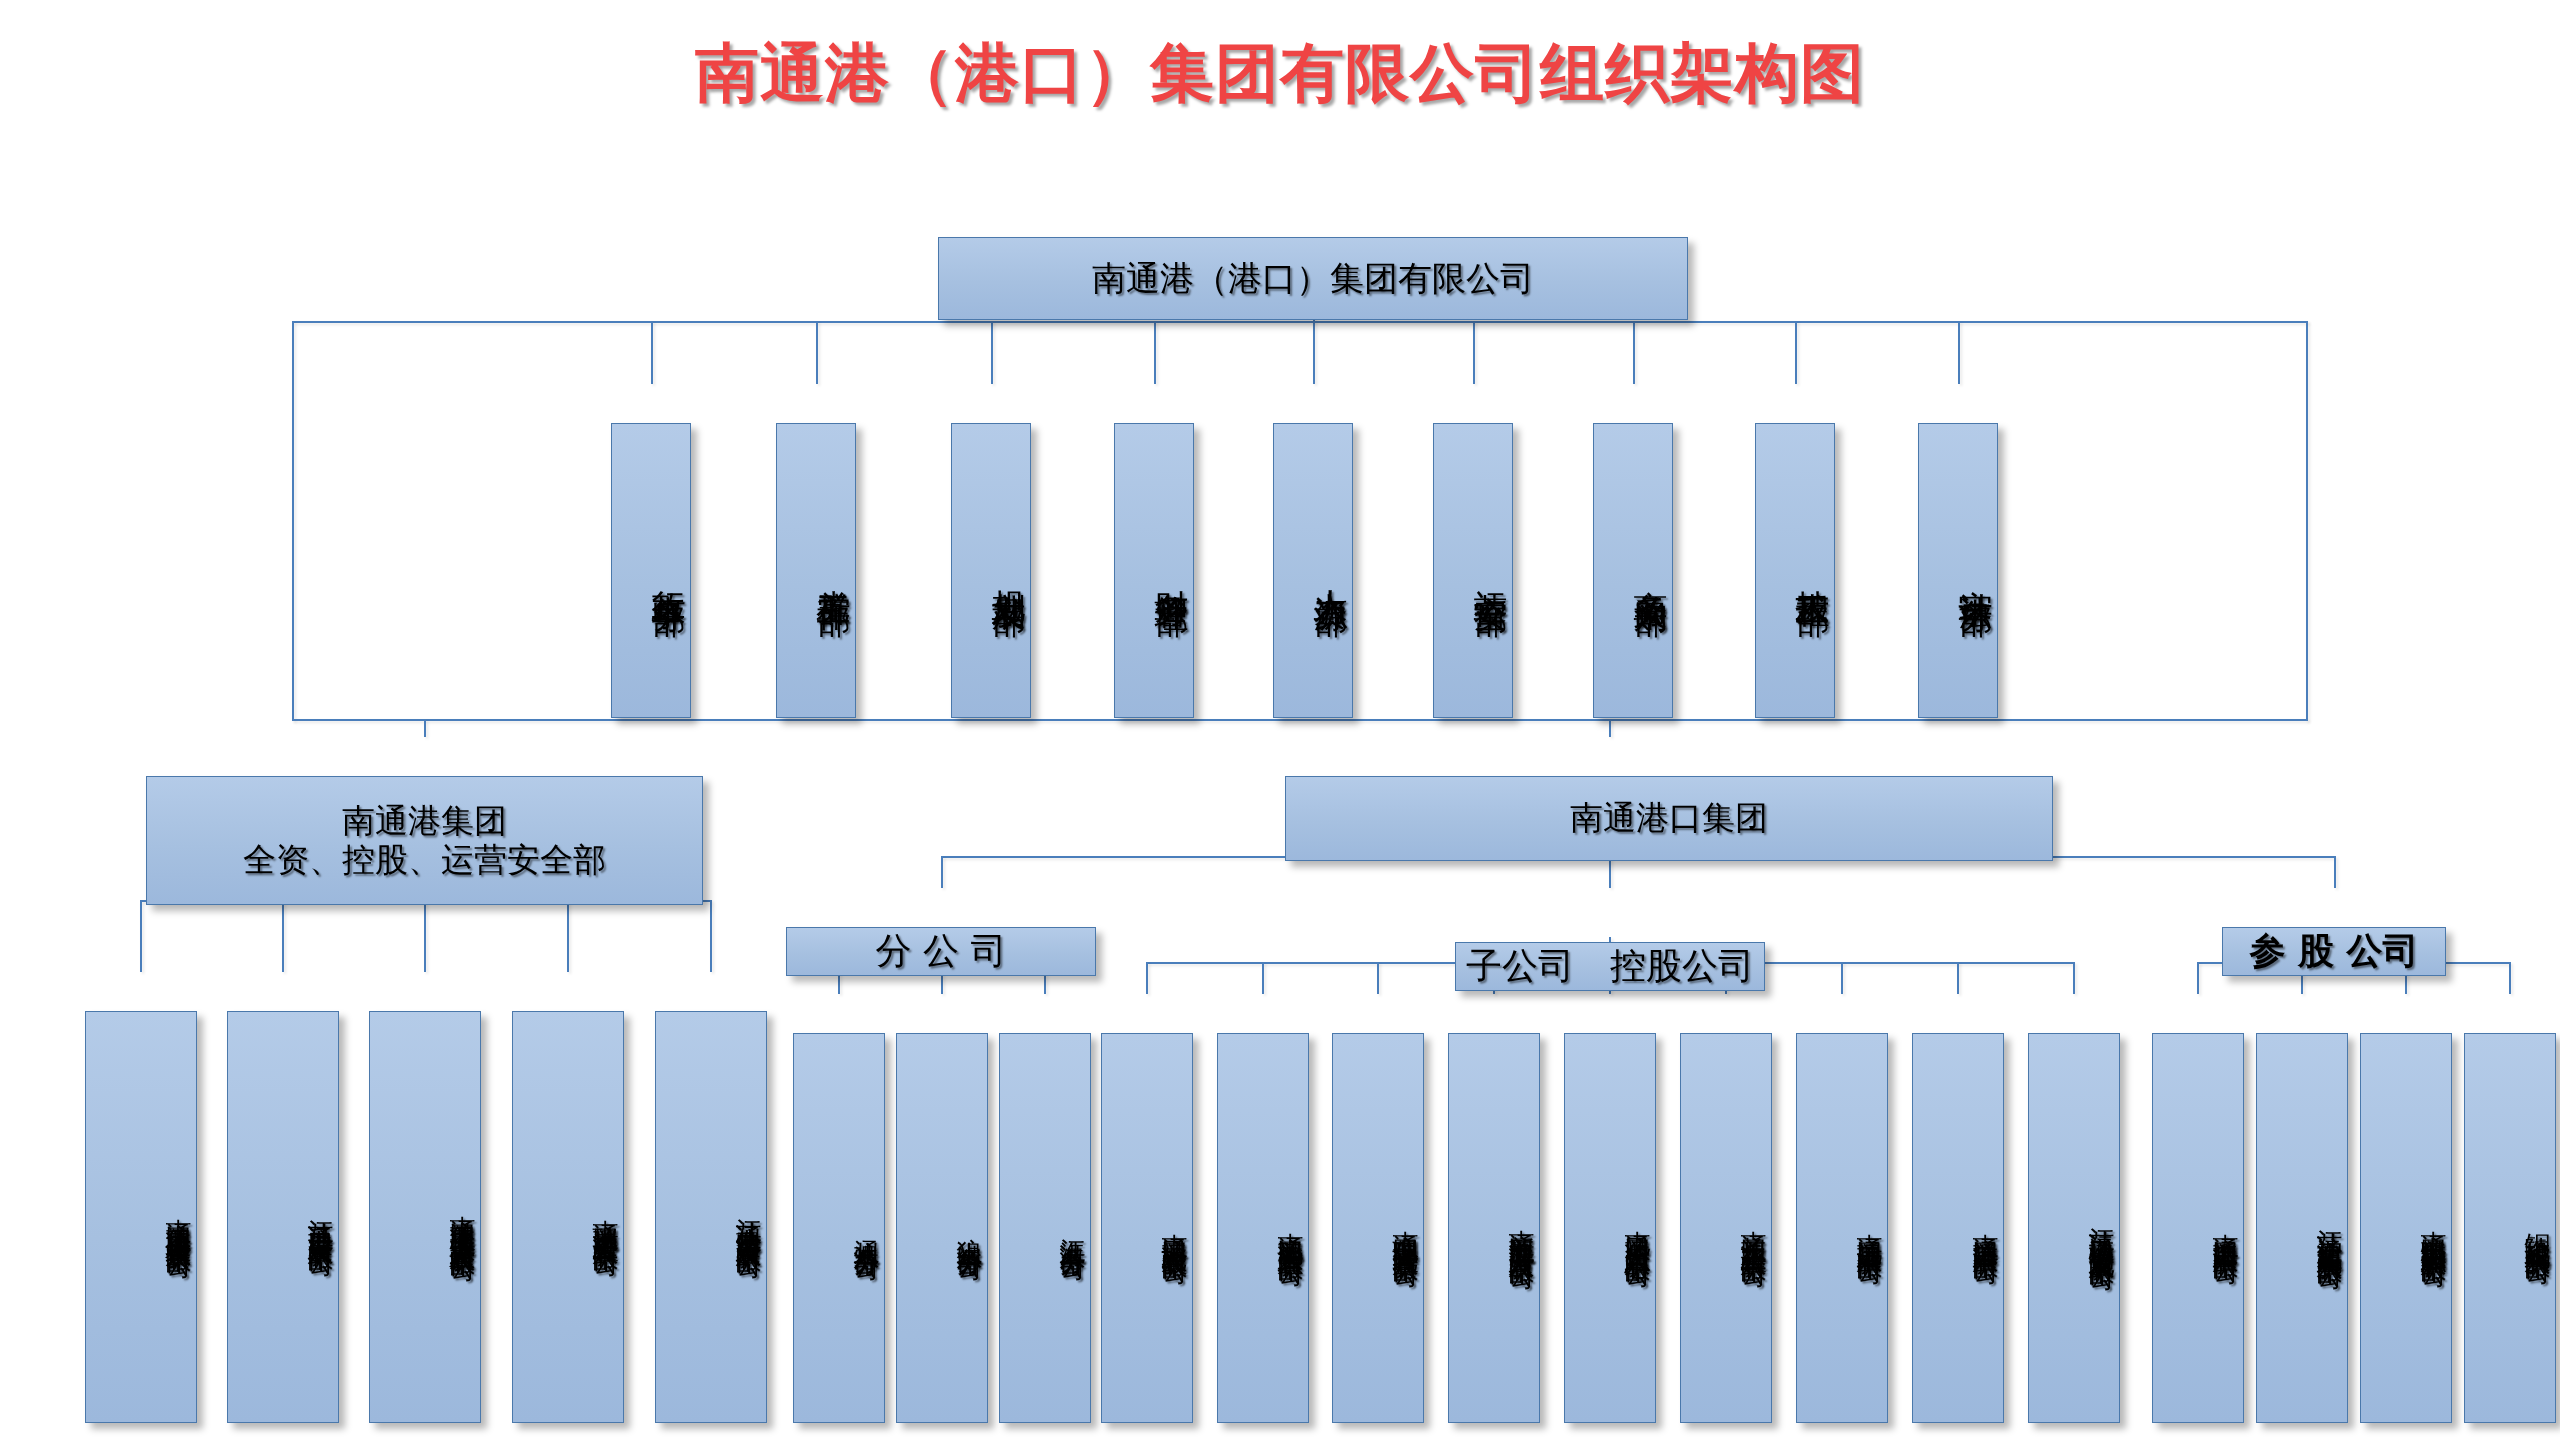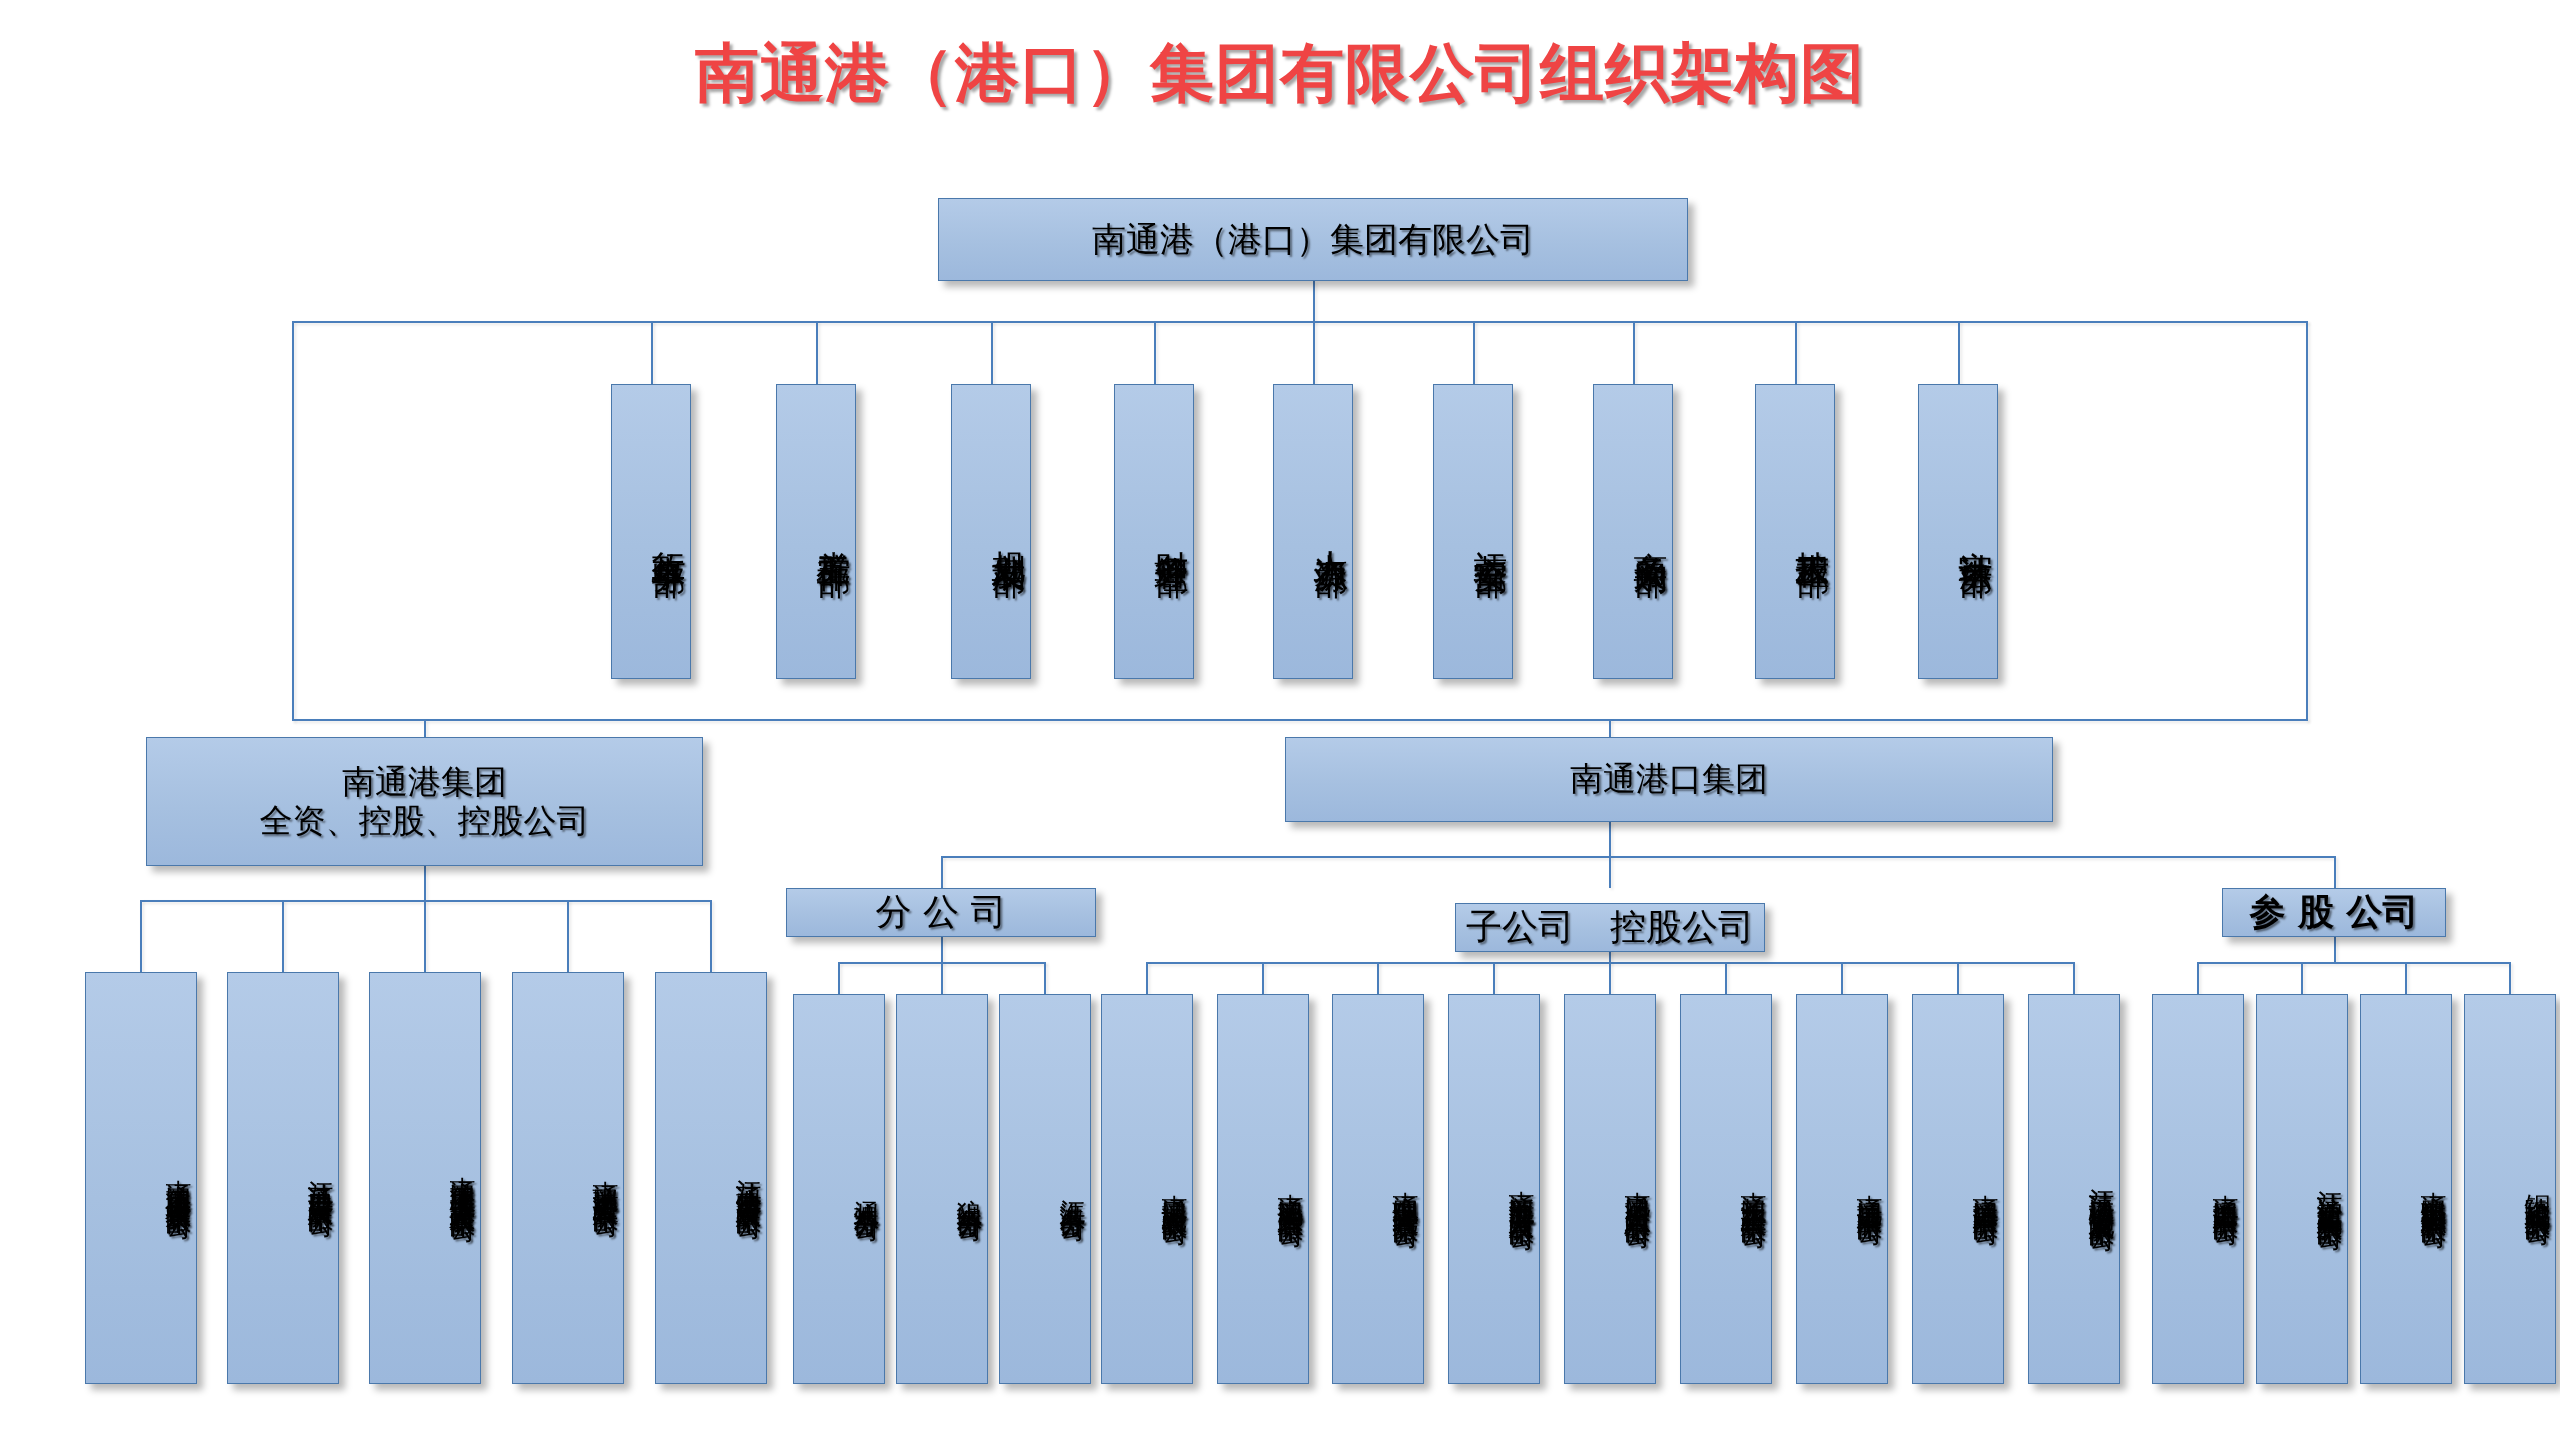--- a/index.html
+++ b/index.html
@@ -29,20 +29,21 @@
     box-shadow:6px 6px 7px rgba(0,0,0,0.28);
     box-sizing:border-box;
     color:#000000;
     text-shadow:2px 2px 2px rgba(0,0,0,0.45);
     display:flex;
     align-items:center;
     justify-content:center;
     text-align:center;
     line-height:1.18;
     z-index:5;
+    margin-top:39px;
   }
   .node.horiz{font-size:34px;}
   .root{font-size:36px;}
   .group{font-size:33px;}
   .cat{font-size:36px;}
 
   
   .vert{
     writing-mode:vertical-rl;
     text-orientation:upright;
@@ -135,21 +136,21 @@
   <div class="node vert dept" style="left:951px;top:384px;width:80px;height:295px;">规划发展部</div>
   <div class="node vert dept" style="left:1114px;top:384px;width:80px;height:295px;">财务管理部</div>
   <div class="node vert dept" style="left:1273px;top:384px;width:80px;height:295px;">人力资源部</div>
   <div class="node vert dept" style="left:1433px;top:384px;width:80px;height:295px;">运营安全部</div>
   <div class="node vert dept" style="left:1593px;top:384px;width:80px;height:295px;">商务采购部</div>
   <div class="node vert dept" style="left:1755px;top:384px;width:80px;height:295px;">技术工程部</div>
   <div class="node vert dept" style="left:1918px;top:384px;width:80px;height:295px;">审计法务部</div>
 
   <div class="node group" style="left:146px;top:737px;width:557px;height:129px;flex-direction:column;">
     <div>南通港集团</div>
-    <div>全资、控股、控股公司</div>
+    <div>全资、控股、运营安全部</div>
   </div>
   <div class="node group" style="left:1285px;top:737px;width:768px;height:85px;">南通港口集团</div>
 
   <div class="node cat" style="left:786px;top:888px;width:310px;height:49px;">分 公 司</div>
   <div class="node cat" style="left:1455px;top:903px;width:310px;height:49px;">子公司　控股公司</div>
   <div class="node cat" style="left:2222px;top:888px;width:224px;height:49px;font-weight:bold;">参 股 公司</div>
 
   <div class="node vert leaf" style="left:85px;top:972px;width:112px;height:412px;">南通港集团建设投资有限公司</div>
   <div class="node vert leaf" style="left:227px;top:972px;width:112px;height:412px;">江苏通吕港口发展有限公司</div>
   <div class="node vert leaf" style="left:369px;top:972px;width:112px;height:412px;">南通港集团通海铁路建设有限公司</div>

